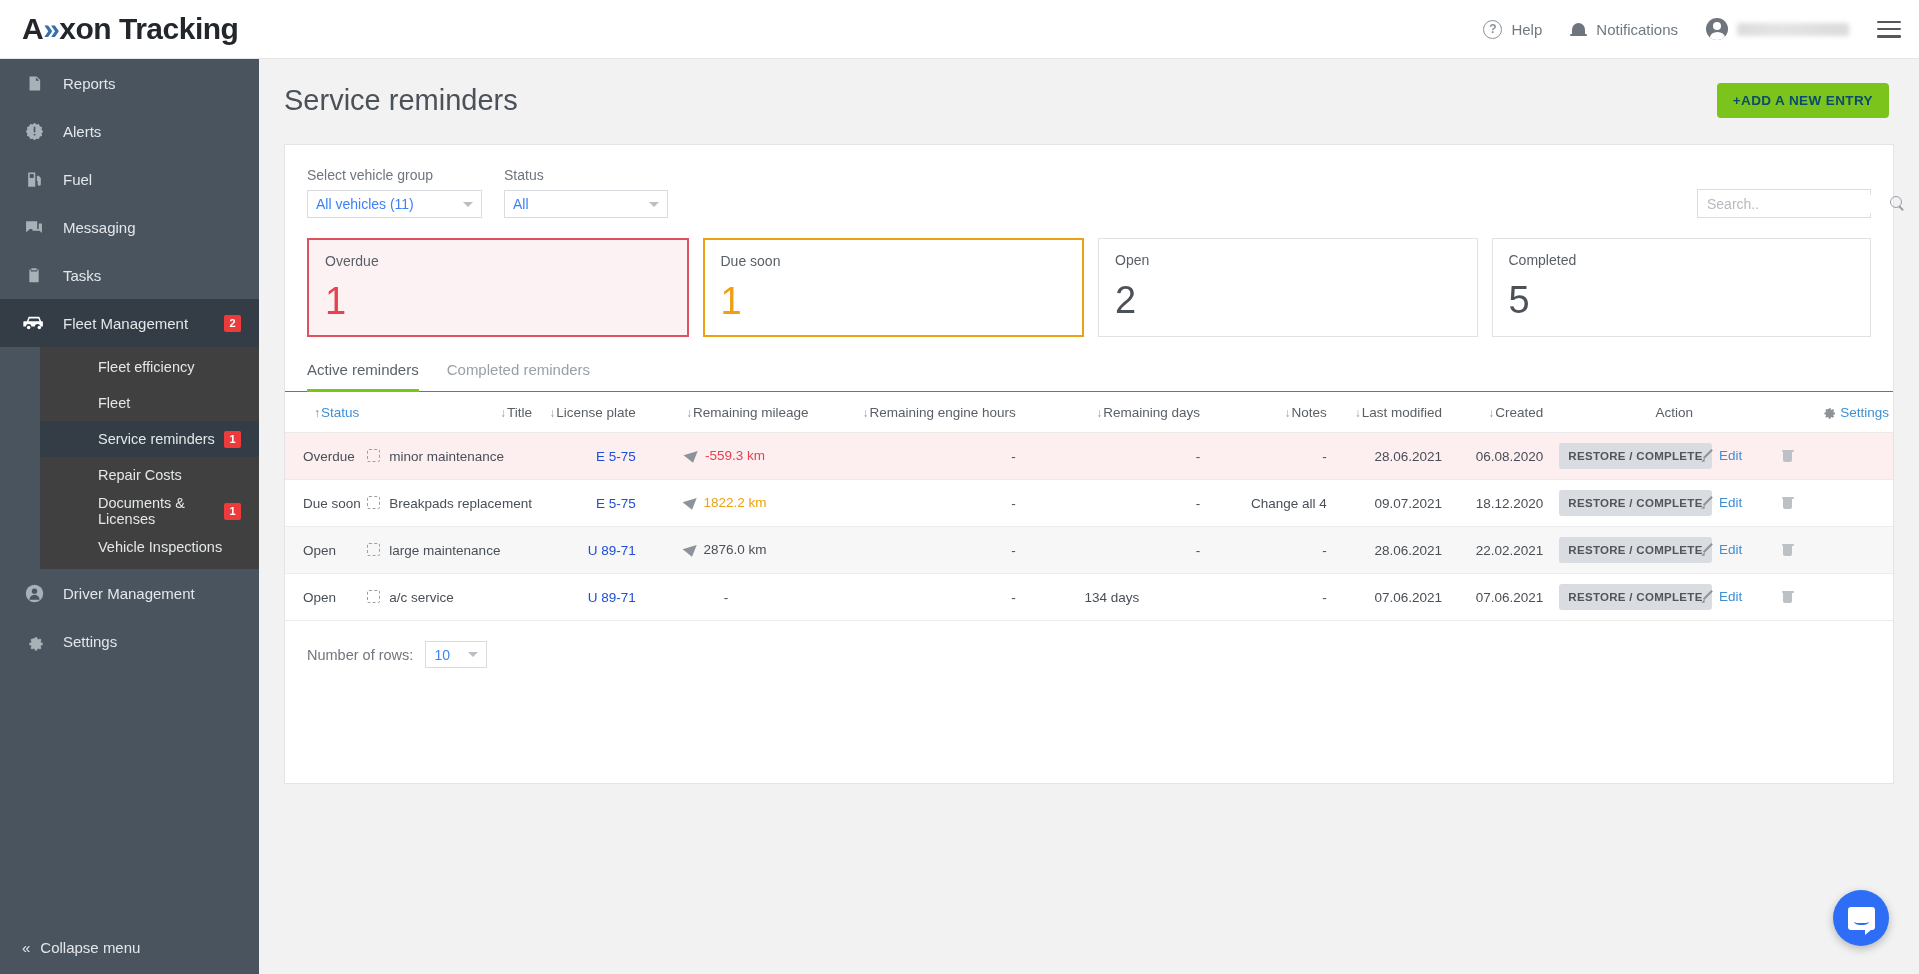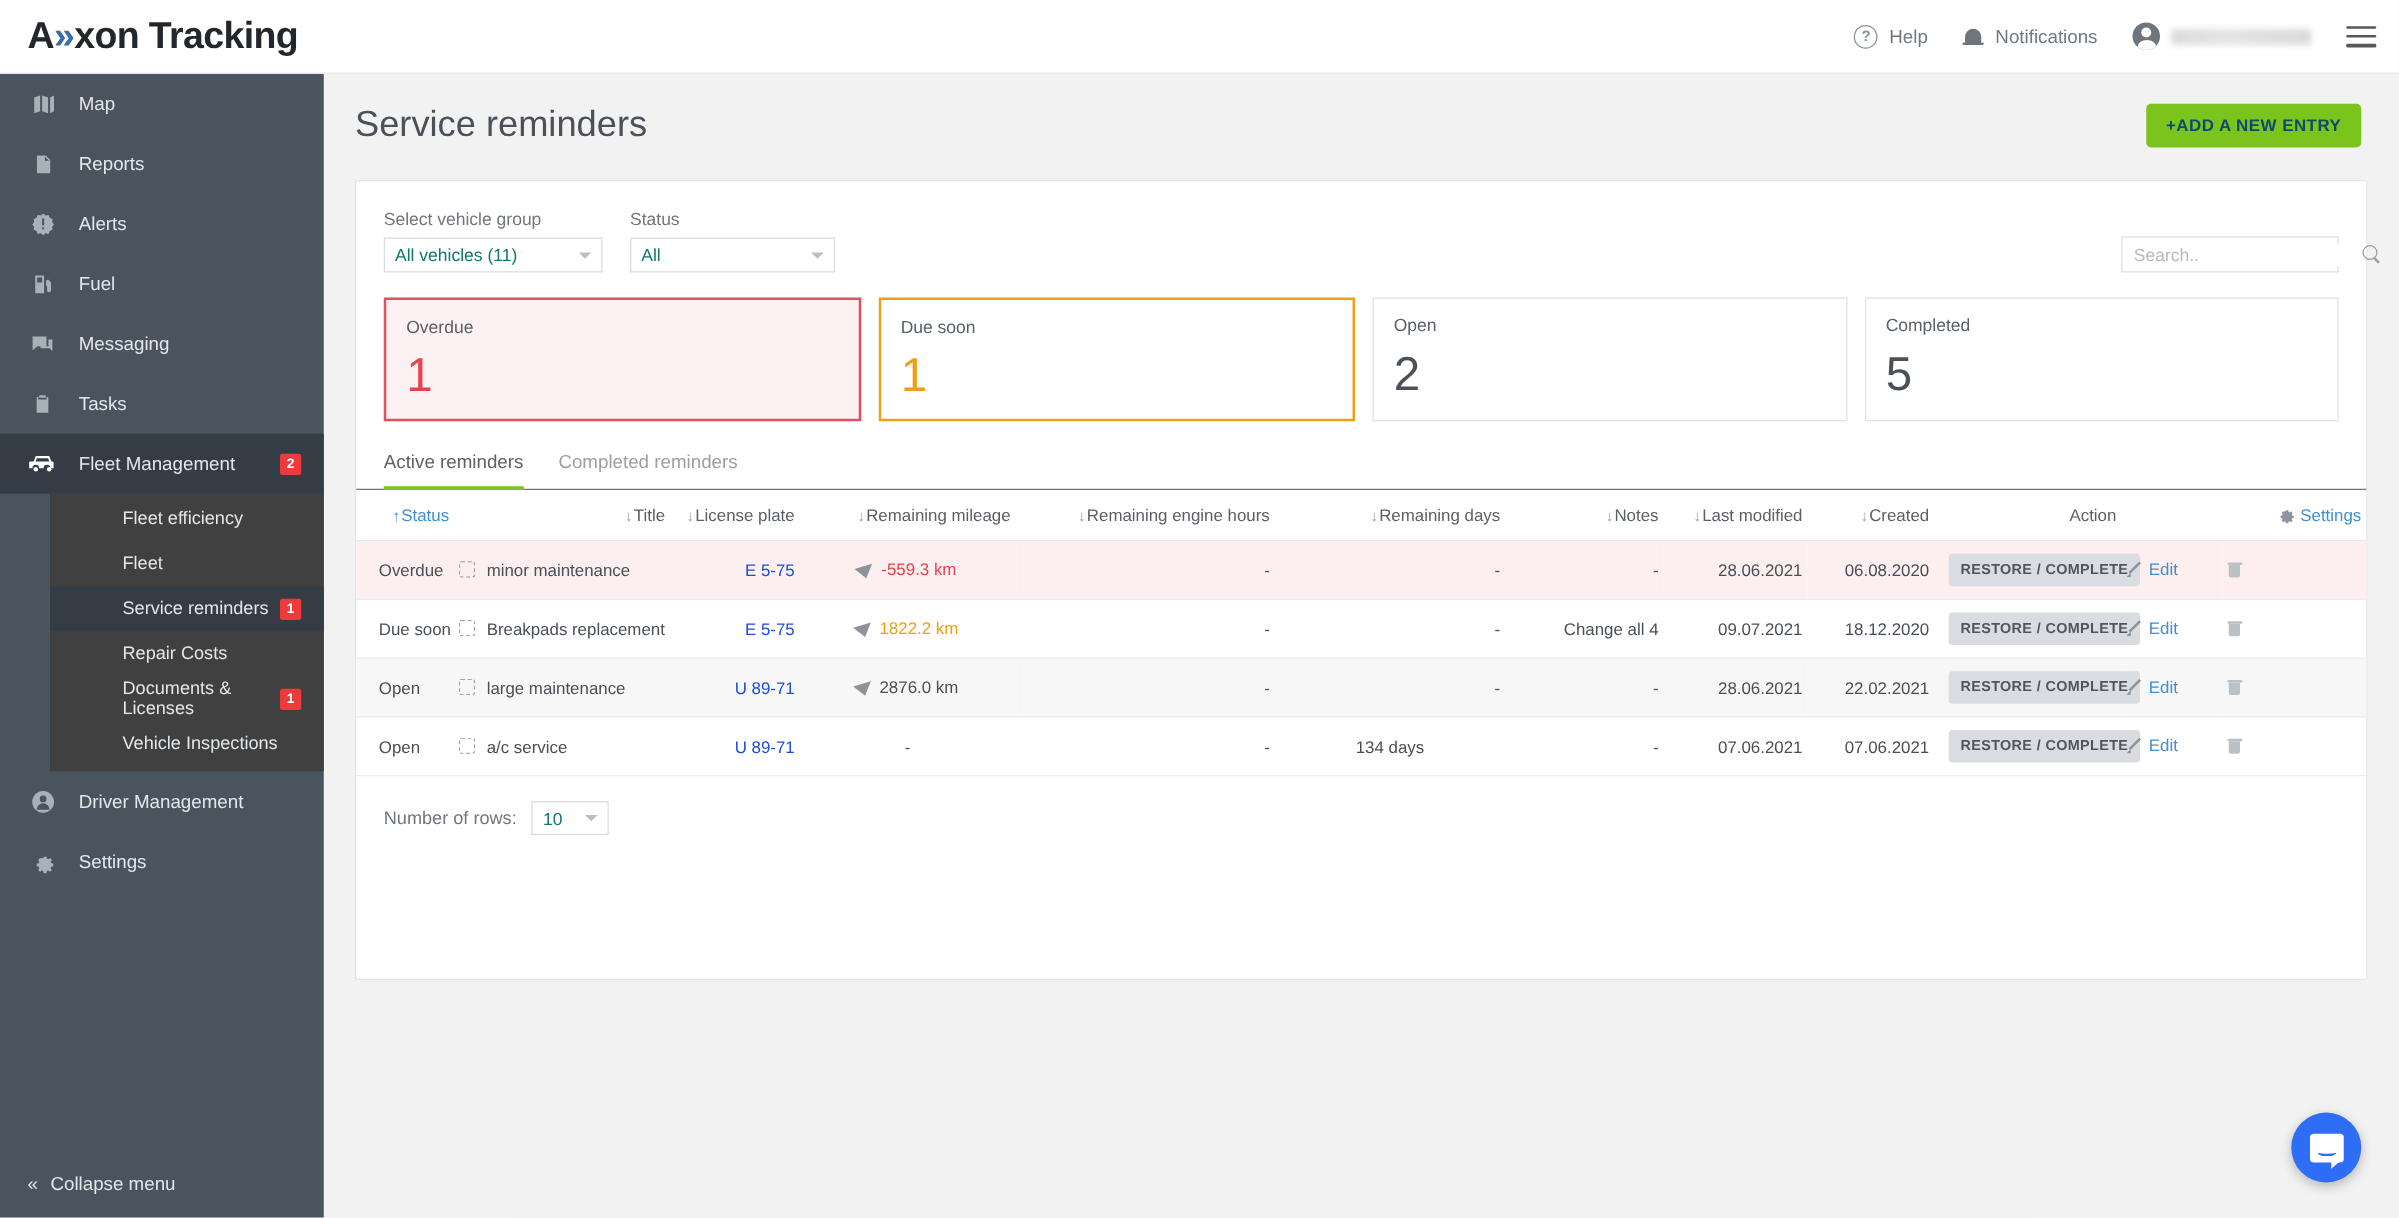--- a/index.html
+++ b/index.html
@@ -155,21 +155,21 @@
   .filters {
     display: flex; align-items: flex-end;
     padding: 22px 22px 0 22px;
   }
   .field { margin-right: 22px; }
   .field-label { font-size: 14px; color: #6f767d; margin-bottom: 7px; }
   .select {
     width: 175px; height: 28px;
     border: 1px solid #d8dce0; background: #fff;
     display: flex; align-items: center;
-    padding: 0 8px; font-size: 14px; color: #0f766e;
+    padding: 0 8px; font-size: 14px; color: #3b82f6;
     cursor: pointer;
   }
   .select.small { width: 164px; }
   .caret {
     margin-left: auto; width: 0; height: 0;
     border-left: 5px solid transparent; border-right: 5px solid transparent;
     border-top: 5px solid #b9bfc5;
   }
   .search-wrap {
     margin-left: auto; margin-right: 0;
@@ -368,28 +368,20 @@
     <div class="hamburger">
       <span></span>
         <span></span>
         <span></span>
     </div>
   </div>
 </div>
 
 <div class="sidebar">
 
-  <div class="nav-item">
-    <span class="nav-ic">
-        <svg width="19" height="19" viewBox="0 0 24 24" fill="#a8b0b8">
-          <path d="M3 5l6-2v16l-6 2V5zm8-2l6 2v16l-6-2V3zm8 2l4-2v16l-4 2V5z"></path>
-        </svg>
-      </span>
-    <span>Map</span>
-  </div>
 
   <div class="nav-item">
     <span class="nav-ic">
         <svg width="17" height="19" viewBox="0 0 24 24" fill="#a8b0b8">
           <path d="M5 2h10l5 5v15H5V2zm9 1.5V8h4.5L14 3.5z"></path>
         </svg>
       </span>
     <span>Reports</span>
   </div>
 

